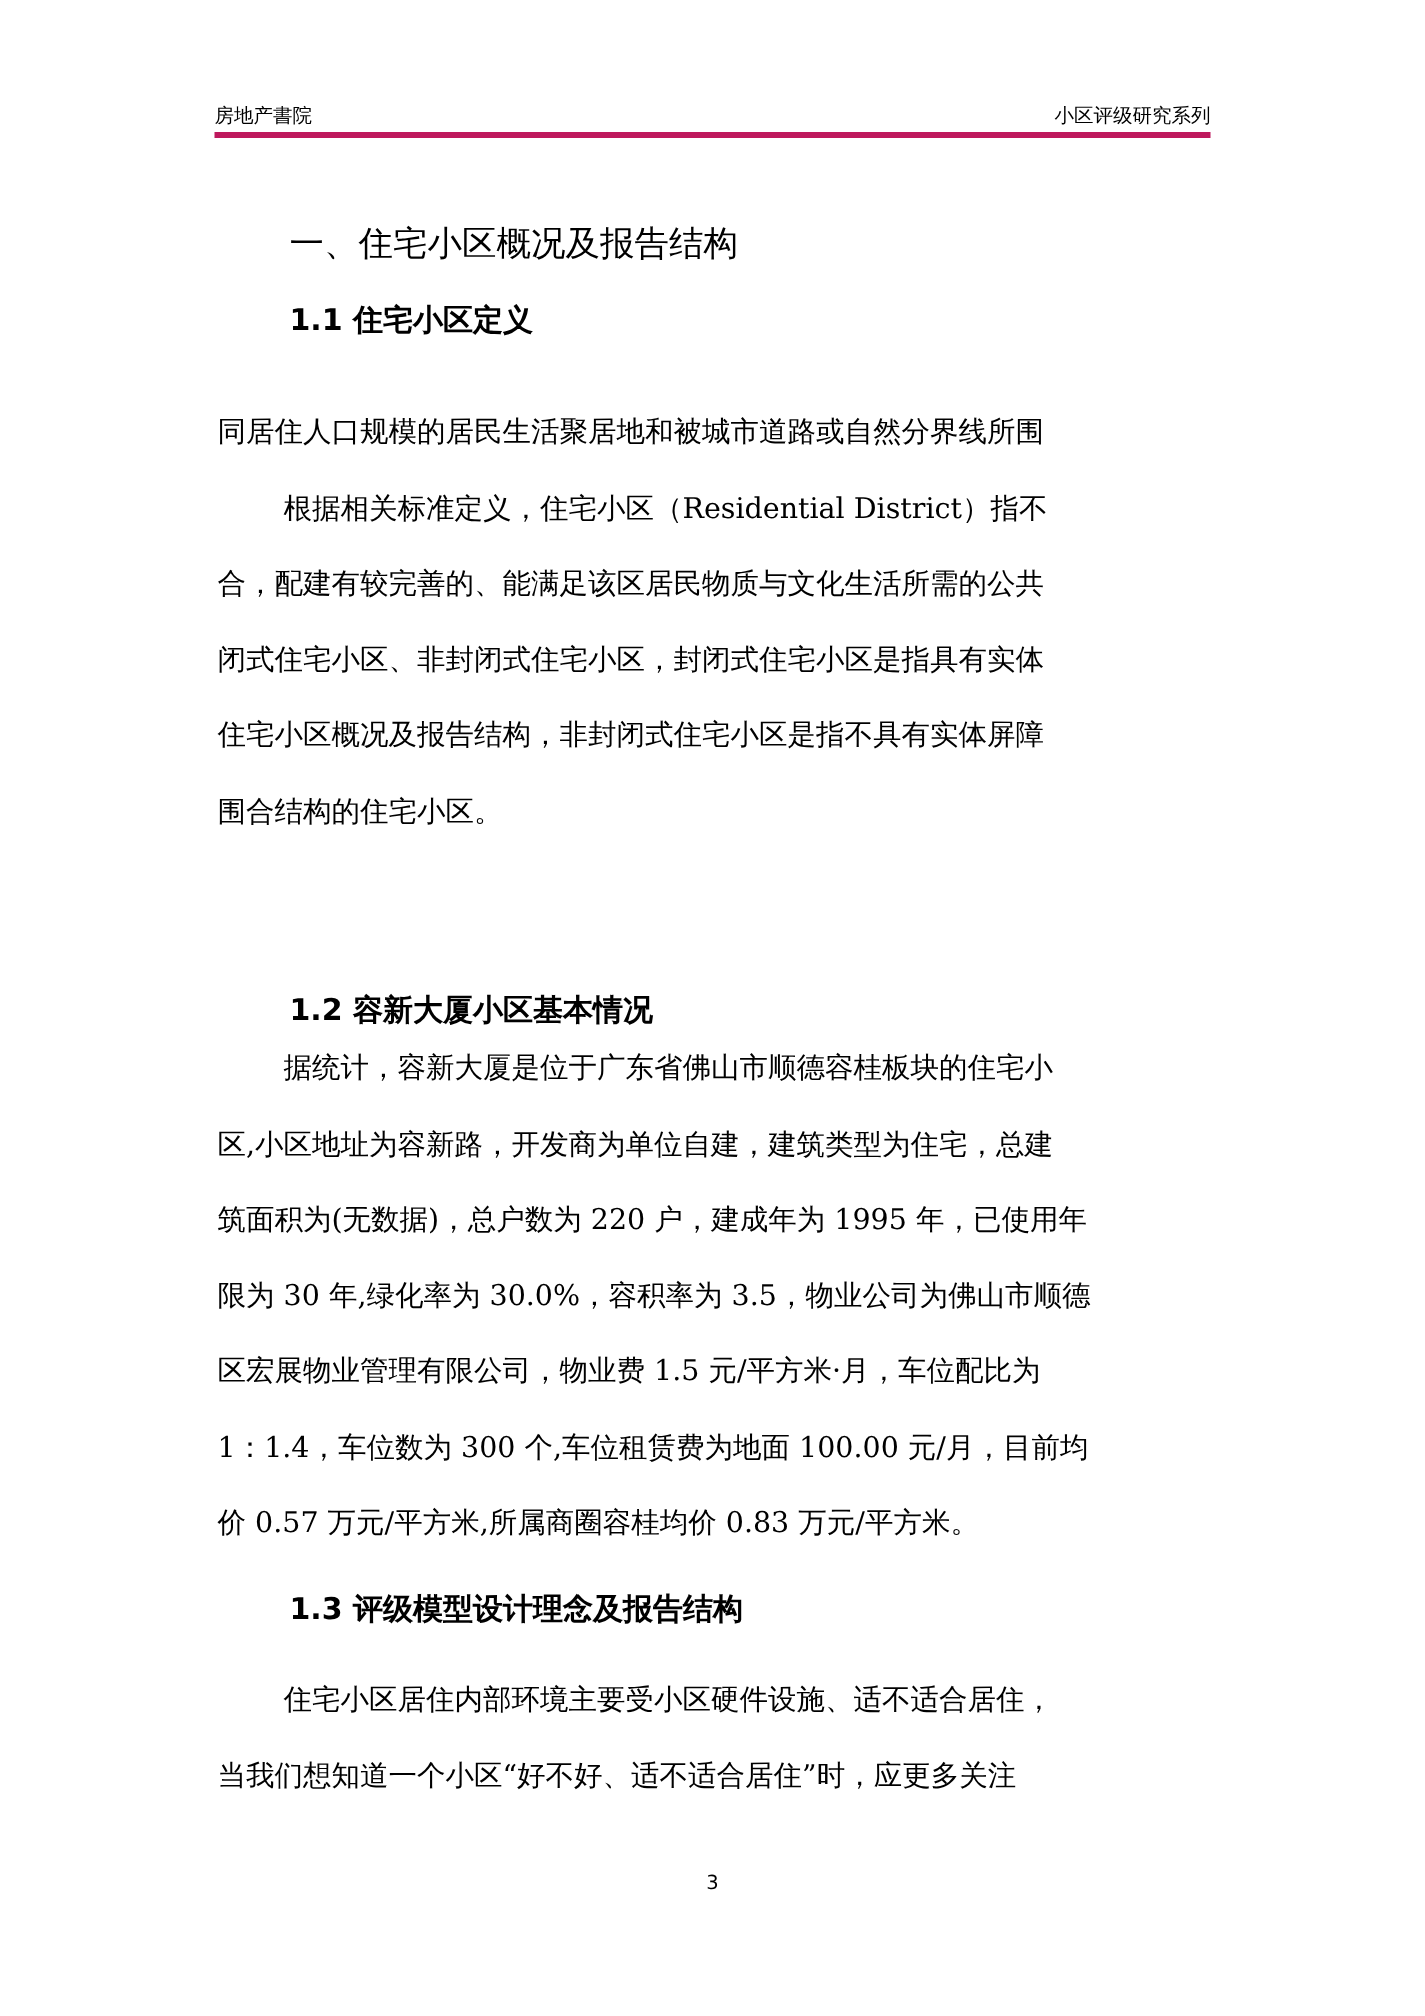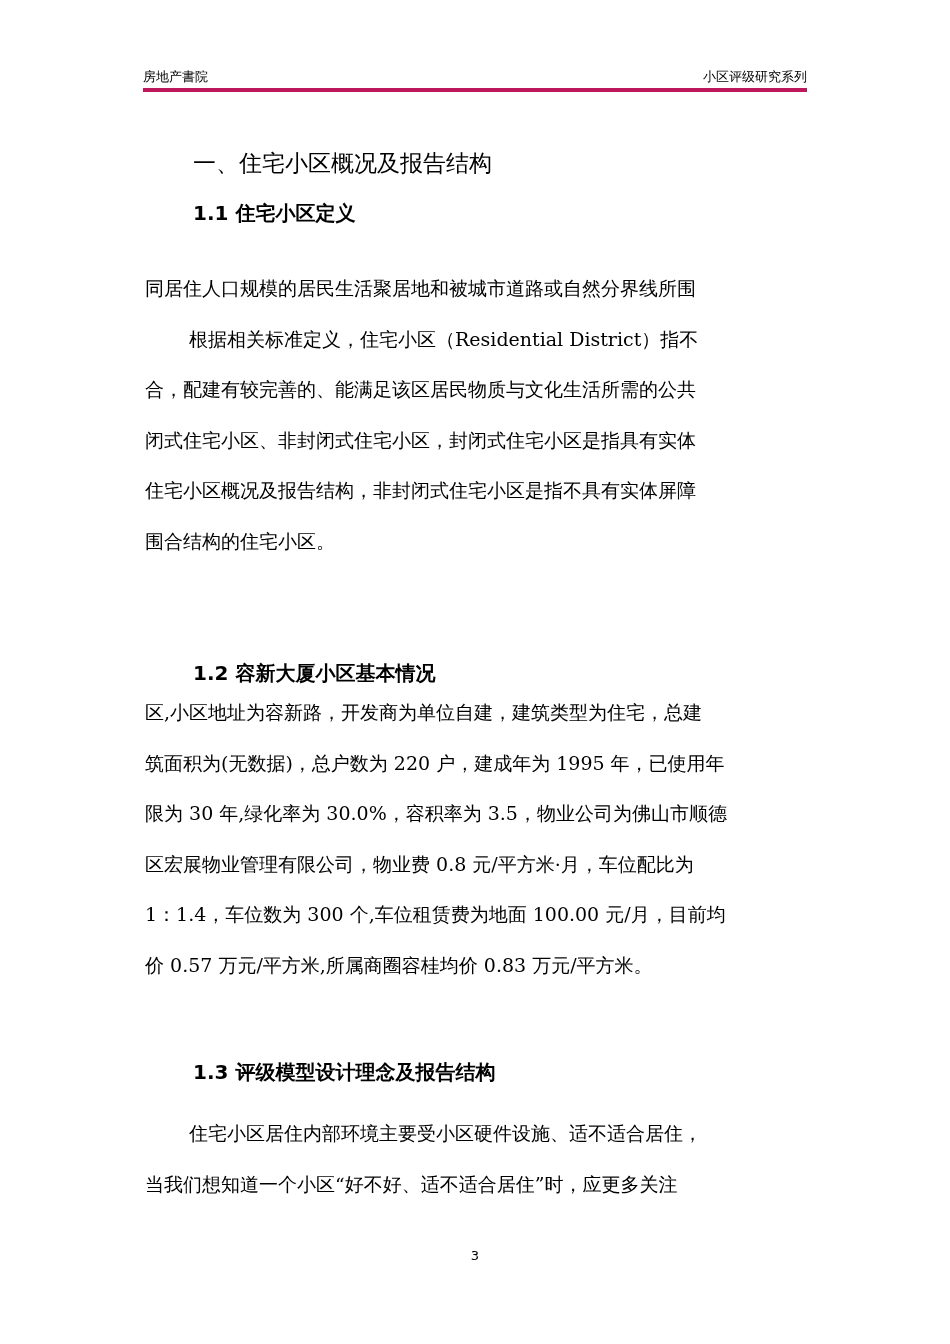--- a/index.html
+++ b/index.html
@@ -46,24 +46,25 @@
   <span class="line">同居住人口规模的居民生活聚居地和被城市道路或自然分界线所围</span>
   <span class="line indent">根据相关标准定义，住宅小区（Residential District）指不</span>
   <span class="line">合，配建有较完善的、能满足该区居民物质与文化生活所需的公共</span>
   <span class="line">闭式住宅小区、非封闭式住宅小区，封闭式住宅小区是指具有实体</span>
   <span class="line">住宅小区概况及报告结构，非封闭式住宅小区是指不具有实体屏障</span>
   <span class="line">围合结构的住宅小区。</span>
 </div>
 
 <div class="h2" style="top:630px;margin-top:28px;">1.2 容新大厦小区基本情况</div>
 <div class="para" style="top:687px;">
+  <span class="line indent">据统计，容新大厦是位于广东省佛山市顺德容桂板块的住宅小</span>
   <span class="line">区,小区地址为容新路，开发商为单位自建，建筑类型为住宅，总建</span>
   <span class="line">筑面积为(无数据)，总户数为 220 户，建成年为 1995 年，已使用年</span>
   <span class="line">限为 30 年,绿化率为 30.0%，容积率为 3.5，物业公司为佛山市顺德</span>
-  <span class="line">区宏展物业管理有限公司，物业费 0.8 元/平方米·月，车位配比为</span>
+  <span class="line">区宏展物业管理有限公司，物业费 1.5 元/平方米·月，车位配比为</span>
   <span class="line">1：1.4，车位数为 300 个,车位租赁费为地面 100.00 元/月，目前均</span>
   <span class="line">价 0.57 万元/平方米,所属商圈容桂均价 0.83 万元/平方米。</span>
 </div>
 
 <div class="h2" style="top:1057px;">1.3 评级模型设计理念及报告结构</div>
 <div class="para" style="top:1108px;">
   <span class="line indent">住宅小区居住内部环境主要受小区硬件设施、适不适合居住，</span>
   <span class="line">当我们想知道一个小区“好不好、适不适合居住”时，应更多关注</span>
 </div>
 

